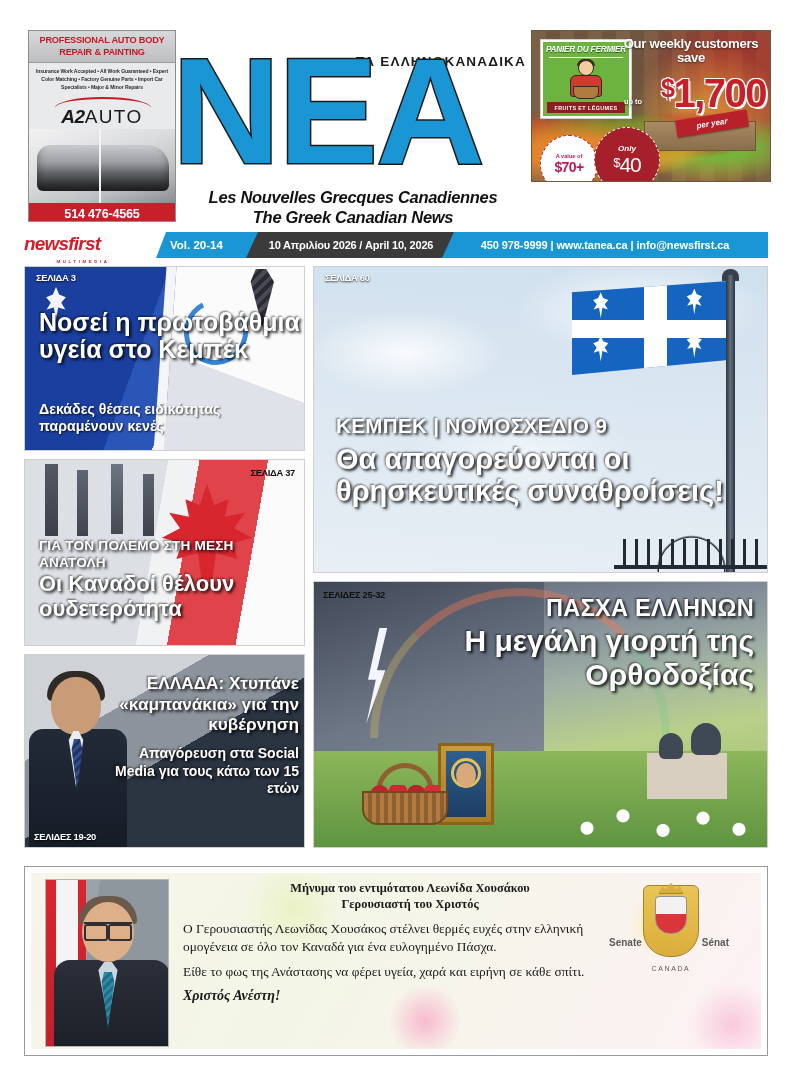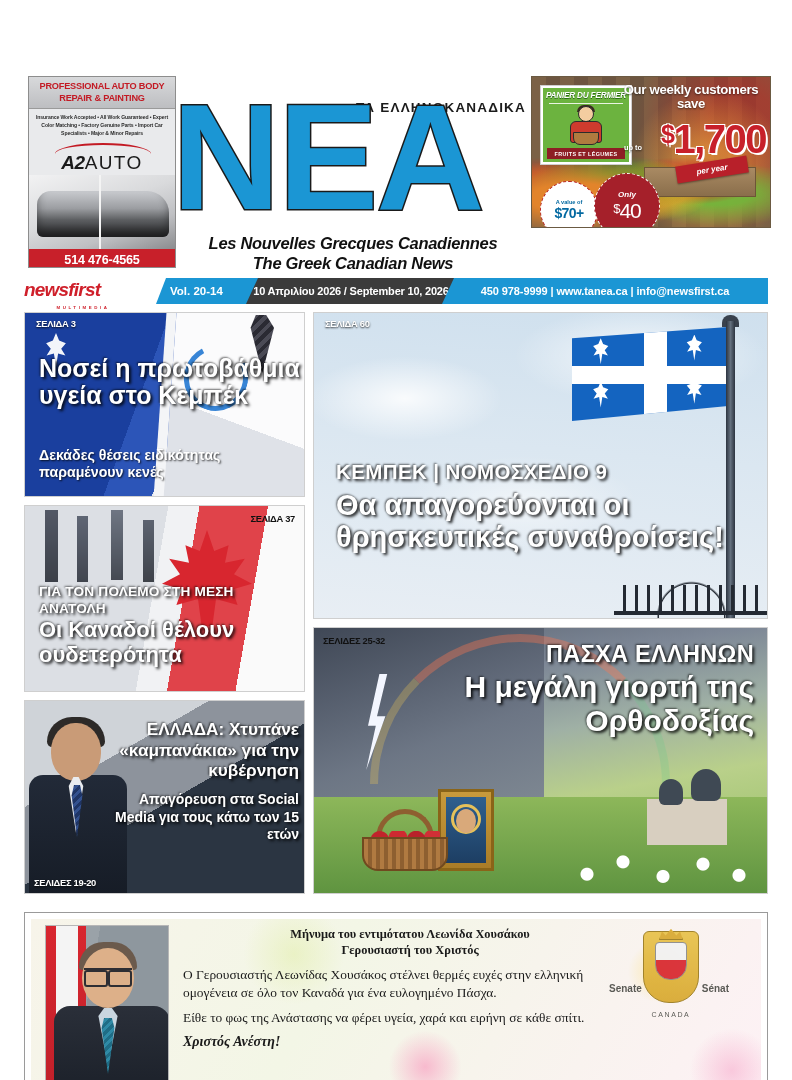--- a/index.html
+++ b/index.html
@@ -3,21 +3,21 @@
 <meta charset="utf-8">
 <style>
   * { box-sizing: border-box; margin: 0; padding: 0; }
   body {
     width: 792px; height: 1080px;
     background: #ffffff;
     font-family: "Liberation Sans", sans-serif;
     overflow: hidden;
     position: relative;
   }
-  .page { position: absolute; inset: 0; padding: 0; margin-top: 46px; }
+  .page { position: absolute; inset: 0; padding: 0; }
 
   
   .header { position: absolute; left: 0; top: 0; width: 792px; height: 262px; }
 
   
   .ad-a2 {
     position: absolute; left: 28px; top: 30px; width: 148px; height: 192px;
     border: 1px solid #8d8d8d; background: #e9eaec; overflow: hidden;
   }
   .a2-title {
@@ -152,21 +152,21 @@
     color:#fff; font-size:8px; font-weight:bold; font-style:italic;
     display:flex; align-items:center; justify-content:center;
     box-shadow: 0 1px 2px rgba(0,0,0,.4);
   }
   .badge-circle {
     position:absolute; border-radius:50%; display:flex; flex-direction:column;
     align-items:center; justify-content:center; text-align:center;
   }
   .badge-70 {
     left: 8px; top: 104px; width: 58px; height: 58px;
-    background:#fff; border:1.5px dashed #b8202a; color:#0369a1;
+    background:#fff; border:1.5px dashed #b8202a; color:#be185d;
   }
   .badge-70 .b1 { font-size:5.6px; font-weight:bold; line-height:1.15; }
   .badge-70 .b2 { font-size:14px; font-weight:bold; letter-spacing:-0.6px; }
   .badge-40 {
     left: 62px; top: 96px; width: 66px; height: 66px;
     background:#a5202a; border:1.5px dashed #fff; color:#fff;
   }
   .badge-40 .b1 { font-size:8px; font-weight:bold; font-style:italic; }
   .badge-40 .b2 { font-size:21px; font-weight:normal; letter-spacing:-1px; }
   .badge-40 .b2 .cur { font-size:13px; vertical-align:5px; }
@@ -546,21 +546,21 @@
       </div>
 
     </div>
 
     <div class="infobar">
       <div class="nf-logo">
         <span>newsfirst</span>
         <span class="nf-sub">MULTIMEDIA</span>
       </div>
       <div class="chip chip-vol">Vol. 20-14</div>
-      <div class="chip chip-date">10 Απριλίου 2026 / September 10, 2026</div>
+      <div class="chip chip-date">10 Απριλίου 2026 / April 10, 2026</div>
       <div class="chip chip-contact">450 978-9999  |  www.tanea.ca  |  info@newsfirst.ca</div>
     </div>
   </div>
 
   <div class="grid">
 
     <div class="card card-a">
       <div class="fleur"></div>
       <div class="coat"></div>
       <div class="tie"></div>

